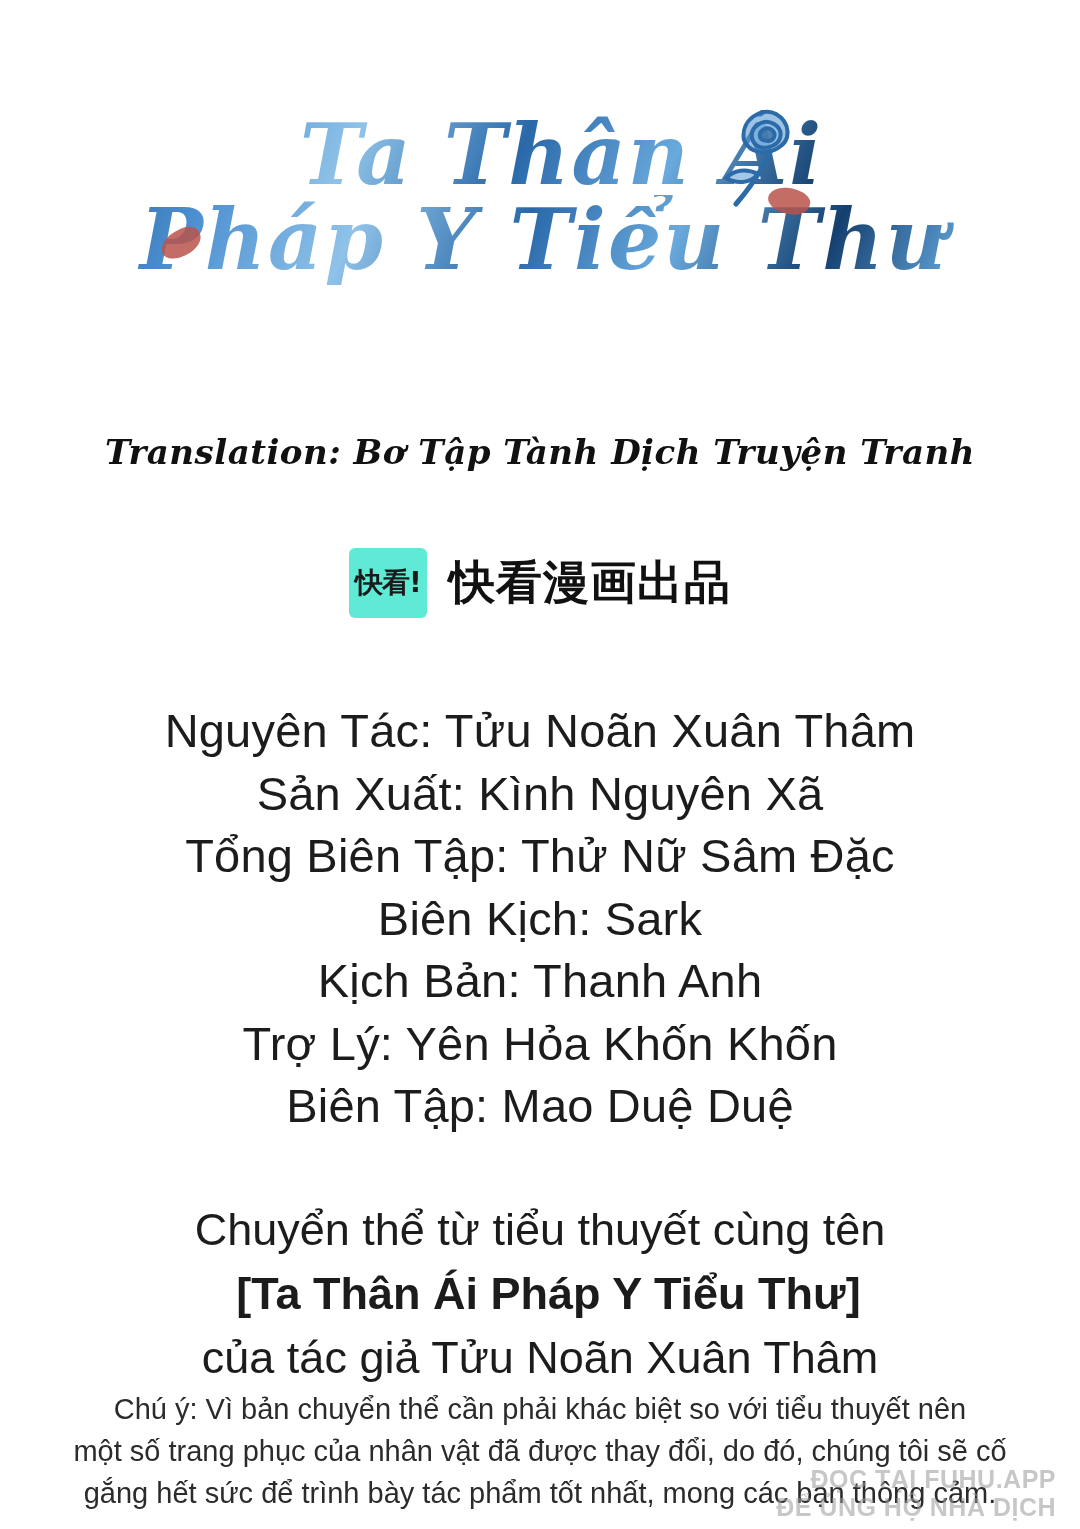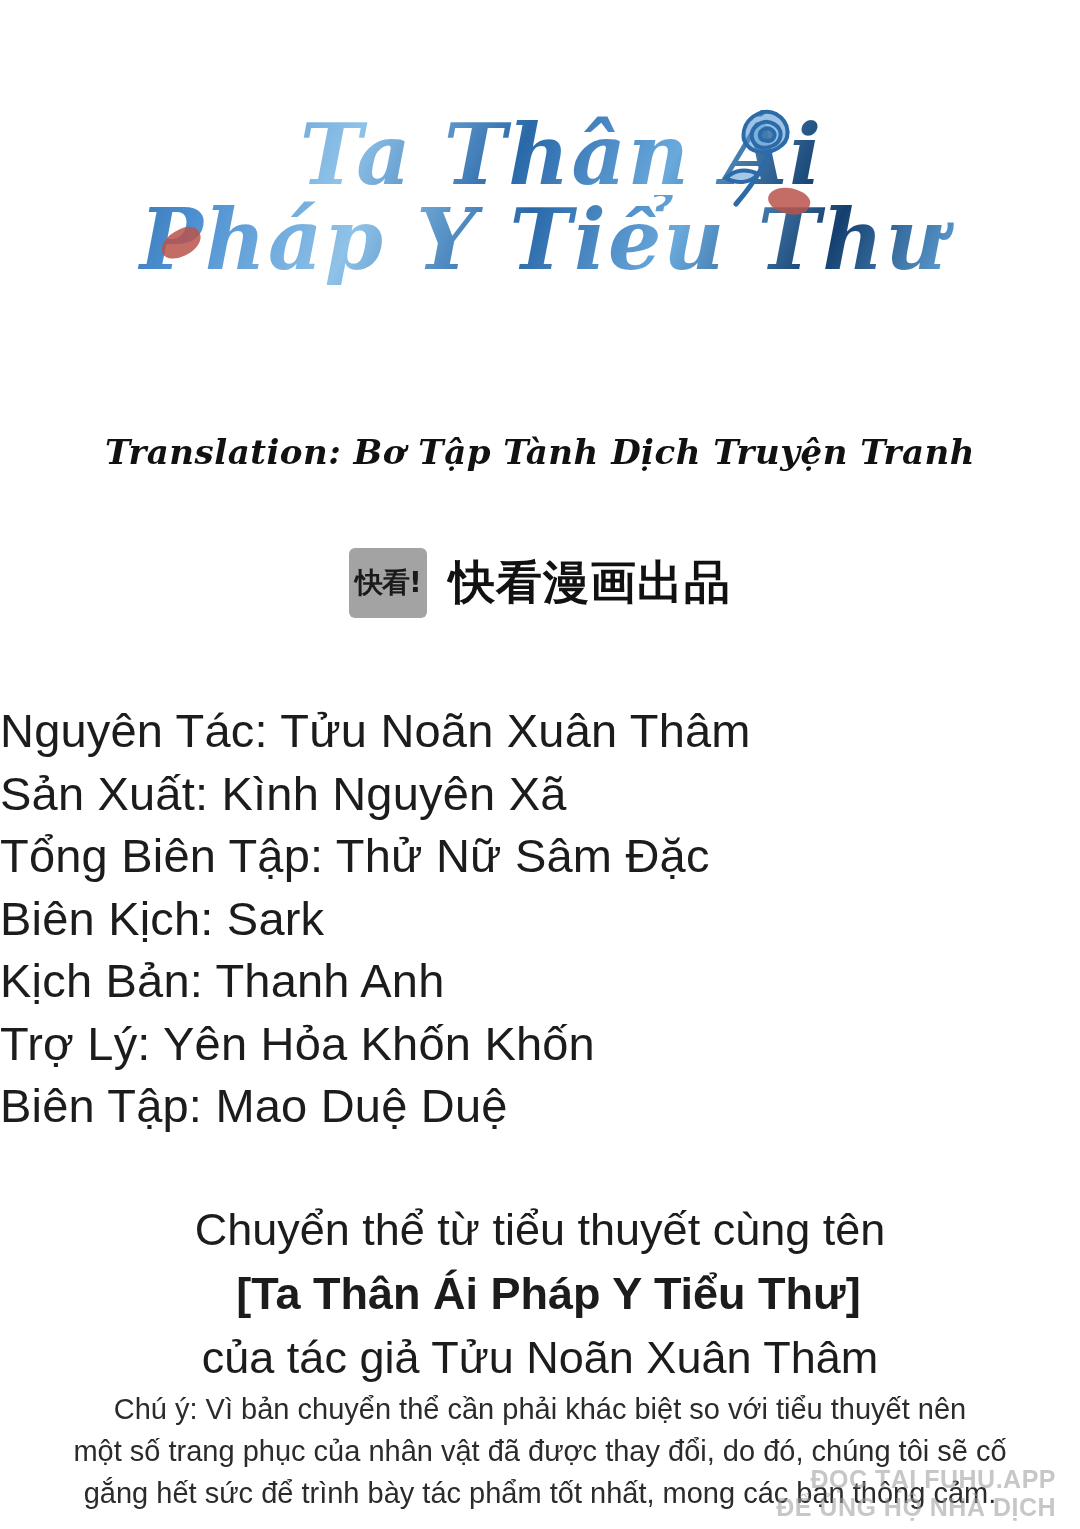--- a/index.html
+++ b/index.html
@@ -98,21 +98,21 @@
     top: 548px;
     width: 100%;
     display: flex;
     align-items: center;
     justify-content: center;
     gap: 22px;
   }
   .publisher-logo {
     width: 78px;
     height: 70px;
-    background: #a3a3a3;
+    background: #5eead4;
     border-radius: 6px;
     display: flex;
     align-items: center;
     justify-content: center;
     font-family: "DejaVu Sans", sans-serif;
     font-weight: 700;
     font-size: 28px;
     color: #1a1a1a;
     letter-spacing: -1px;
     line-height: 1;
@@ -123,21 +123,21 @@
     font-weight: 600;
     color: #111111;
     letter-spacing: 1px;
   }
 
   
   .credits {
     position: absolute;
     top: 700px;
     width: 100%;
-    text-align: left;
+    text-align: center;
   }
   .credit-line {
     font-family: "Liberation Sans", sans-serif;
     font-size: 47px;
     color: #1c1c1c;
     line-height: 1.33;
     letter-spacing: 0.2px;
   }
 
   

